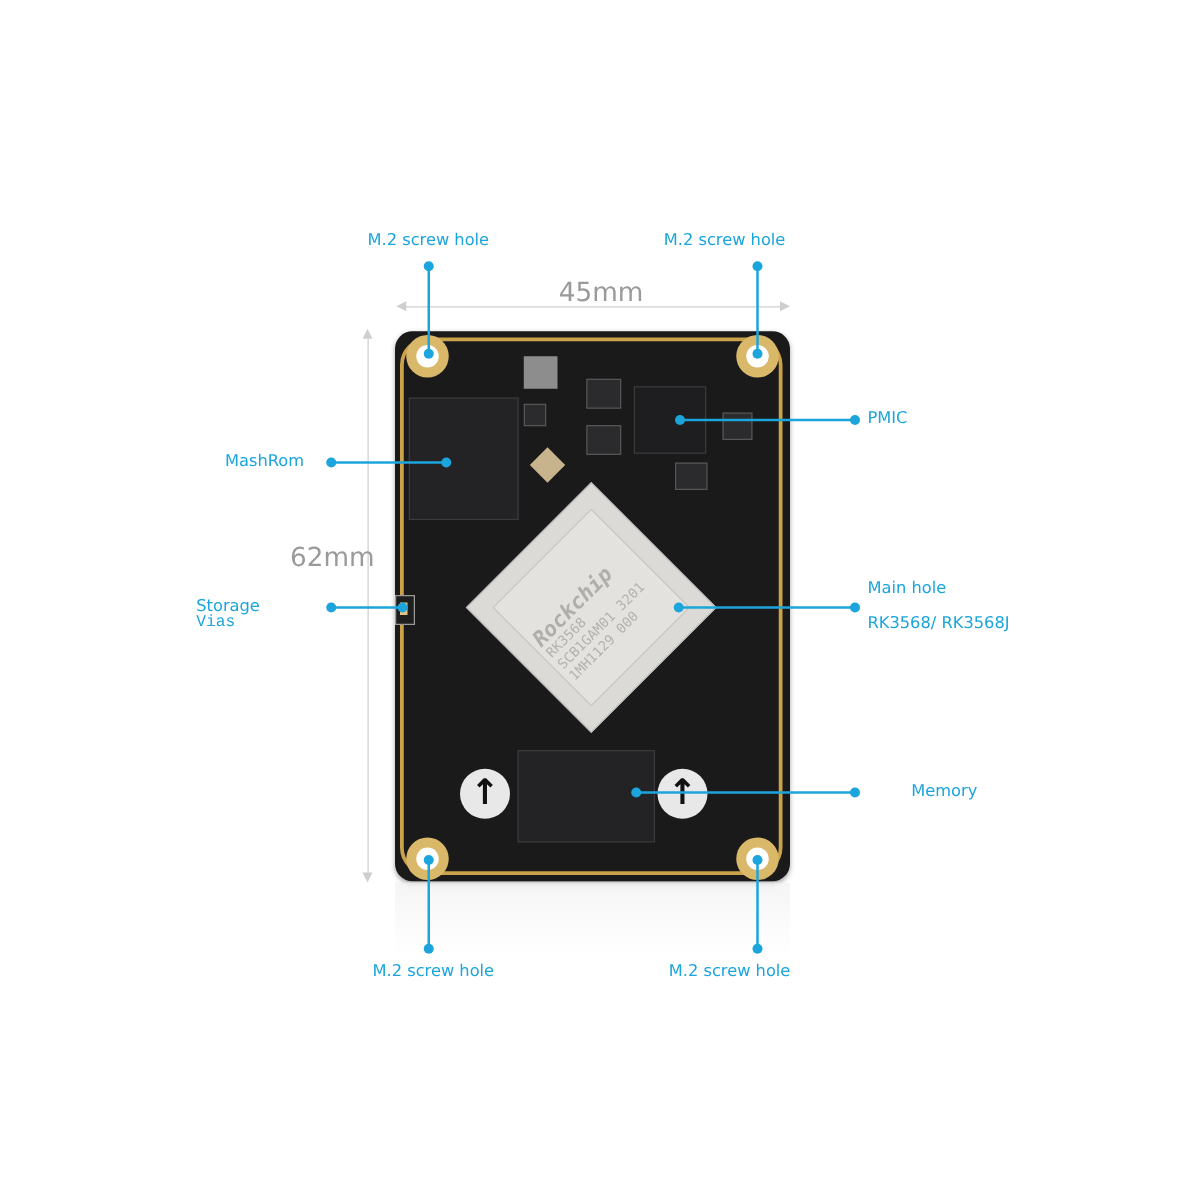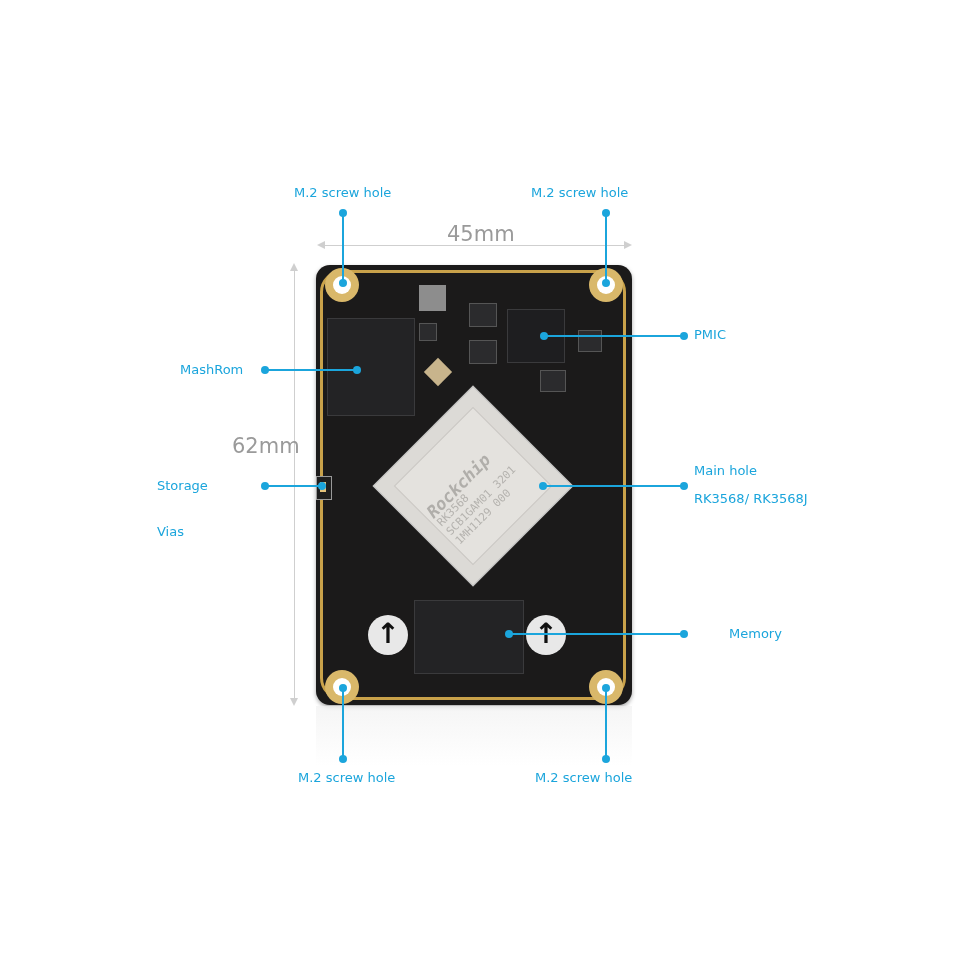--- a/index.html
+++ b/index.html
@@ -92,21 +92,21 @@
 <div class="dot" style="left:602px;top:209px;"></div>
 <div class="vline" style="left:605px;top:213px;height:70px;"></div>
 <div class="dot" style="left:602px;top:279px;"></div>
 
 <div class="label" style="left:180px;top:358px;">MashRom</div>
 <div class="dot" style="left:261px;top:366px;"></div>
 <div class="hline" style="left:265px;top:369px;width:94px;"></div>
 <div class="dot" style="left:353px;top:366px;"></div>
 
 <div class="label" style="left:157px;top:474px;">Storage</div>
-<div class="label" style="left:157px;top:520px;">Vias</div>
+<div class="label" style="left:157px;top:486px;font-family:Liberation Mono, monospace;">Vias</div>
 <div class="dot" style="left:261px;top:482px;"></div>
 <div class="hline" style="left:265px;top:485px;width:58px;"></div>
 <div class="dot" style="left:318px;top:482px;"></div>
 
 <div class="label" style="left:694px;top:323px;text-align:center;">PMIC</div>
 <div class="dot" style="left:540px;top:332px;"></div>
 <div class="hline" style="left:544px;top:335px;width:140px;"></div>
 <div class="dot" style="left:680px;top:332px;"></div>
 
 <div class="label" style="left:694px;top:459px;">Main hole</div>

